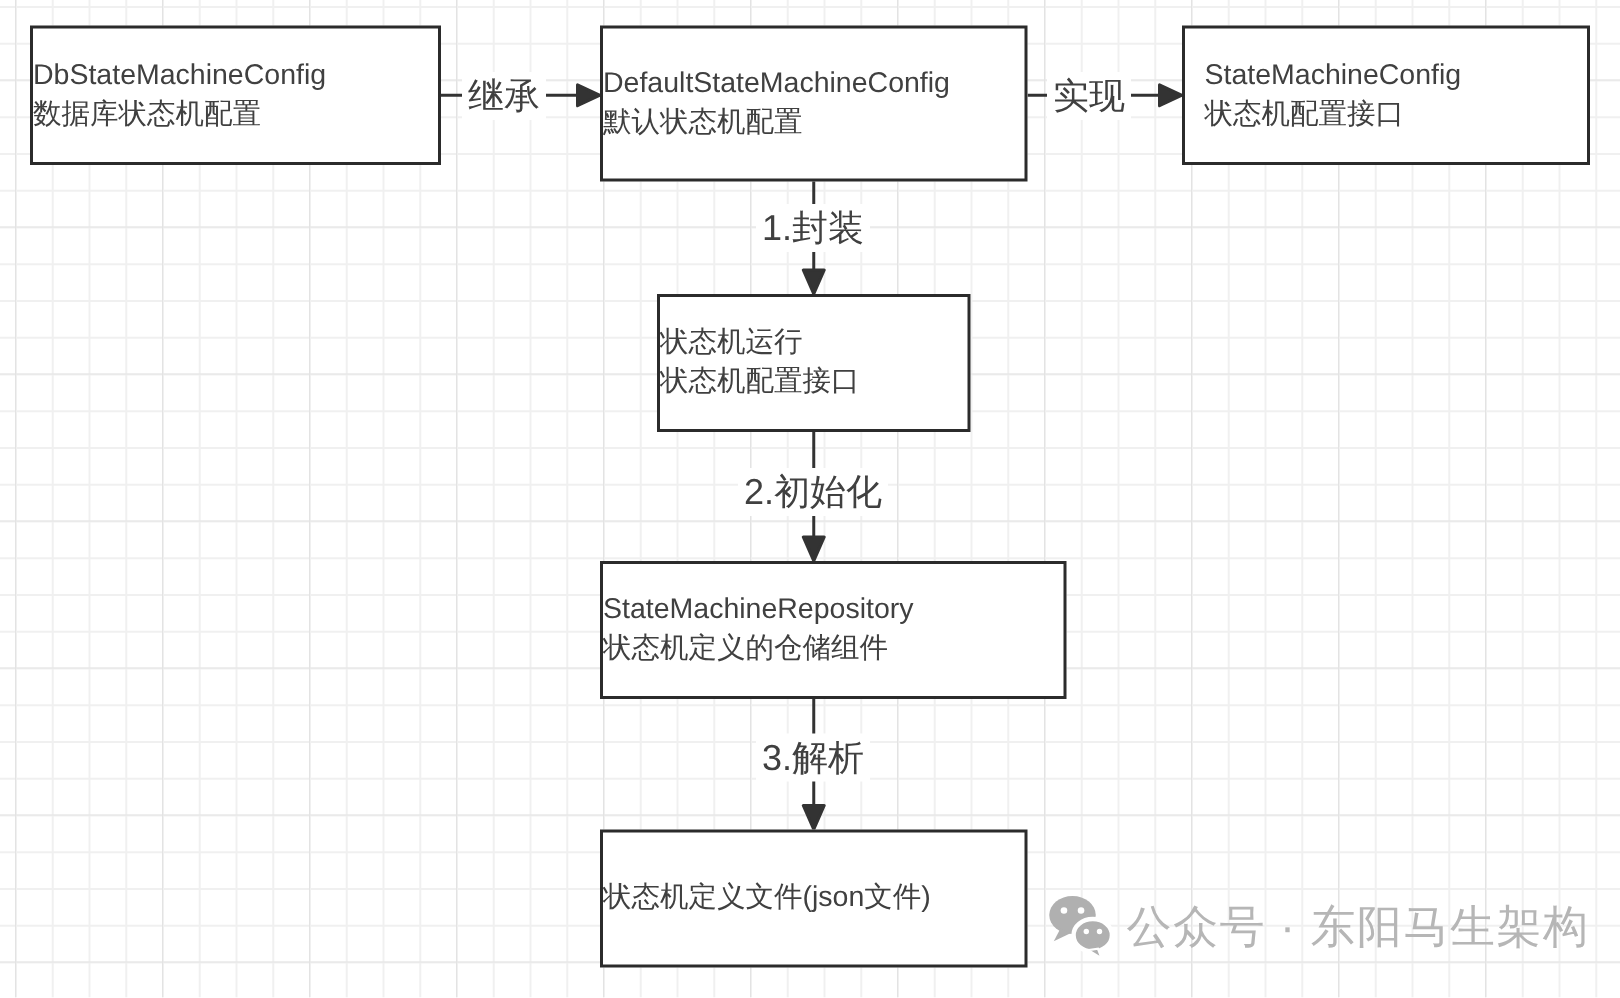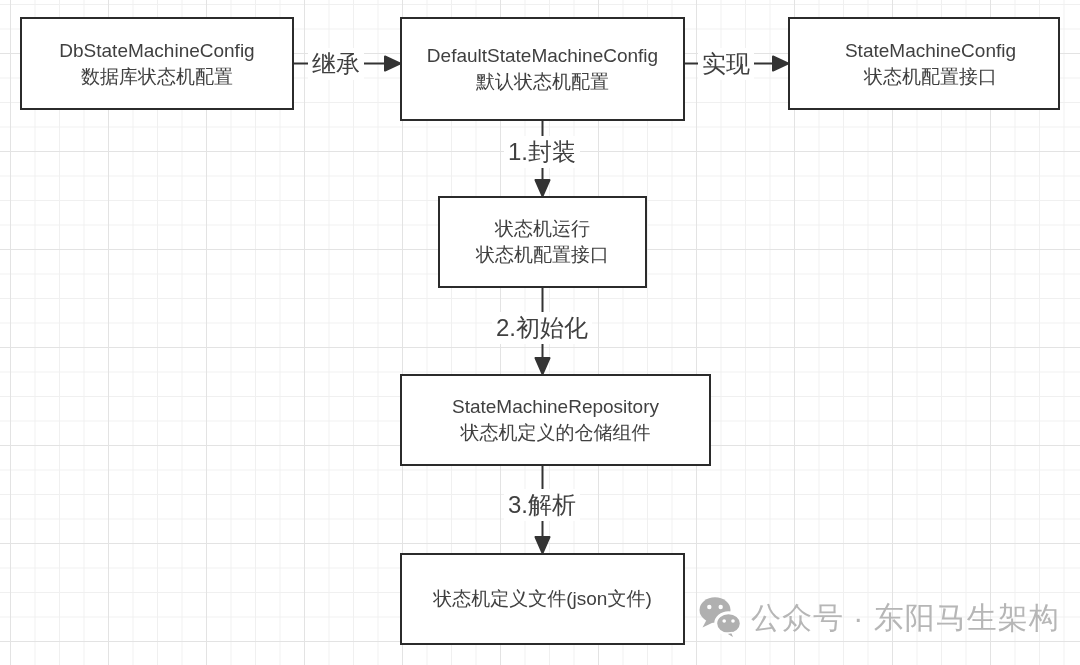--- a/index.html
+++ b/index.html
@@ -28,21 +28,21 @@
     top: 0;
     pointer-events: none;
   }
   .node {
     position: absolute;
     box-sizing: border-box;
     background: #ffffff;
     border: 2px solid #2b2b2b;
     display: flex;
     flex-direction: column;
-    align-items: center;
+    align-items: flex-start;
     justify-content: center;
     text-align: center;
     font-size: 19px;
     line-height: 26px;
     color: #404040;
     white-space: nowrap;
   }
   .edge-label {
     position: absolute;
     transform: translate(-50%, -50%);

